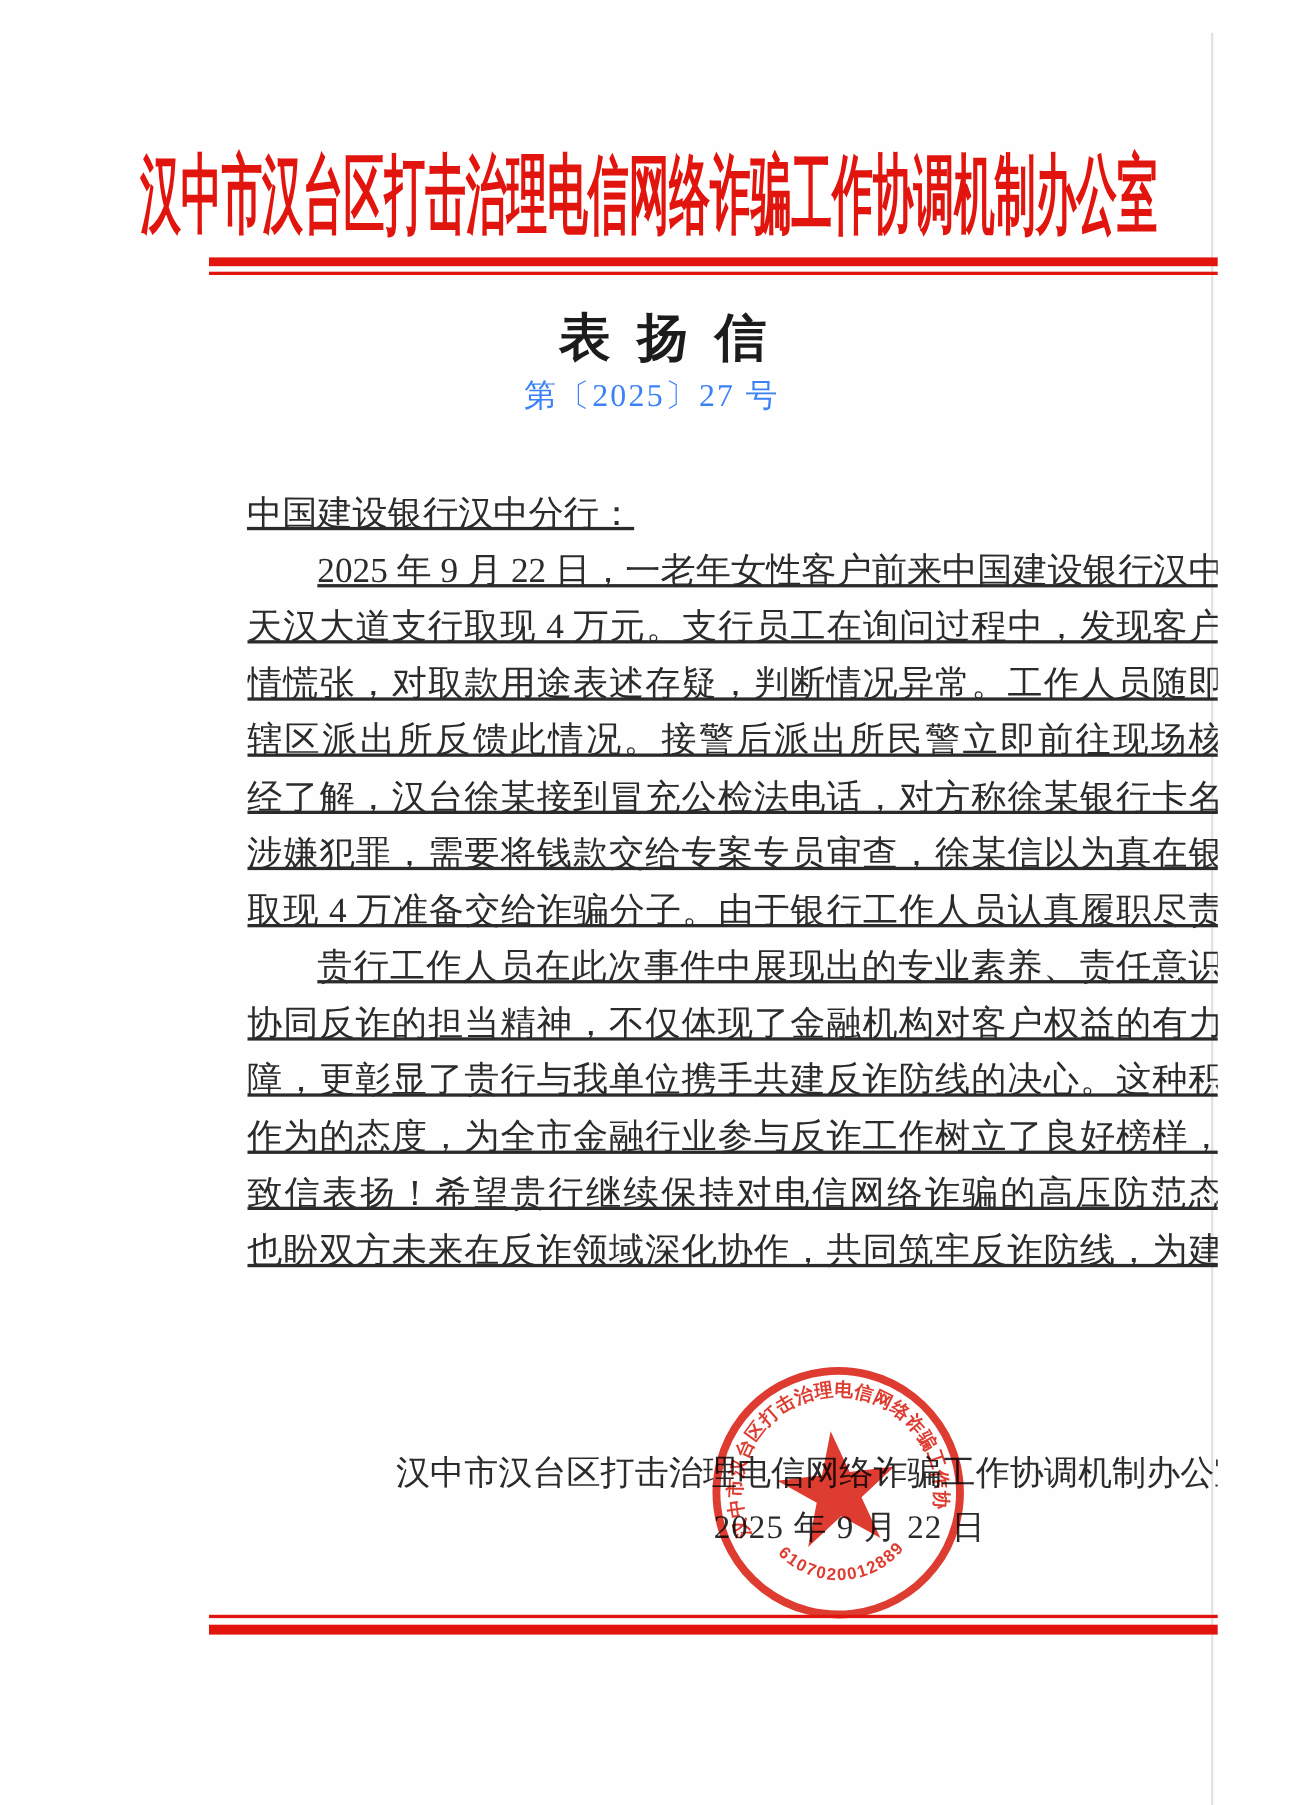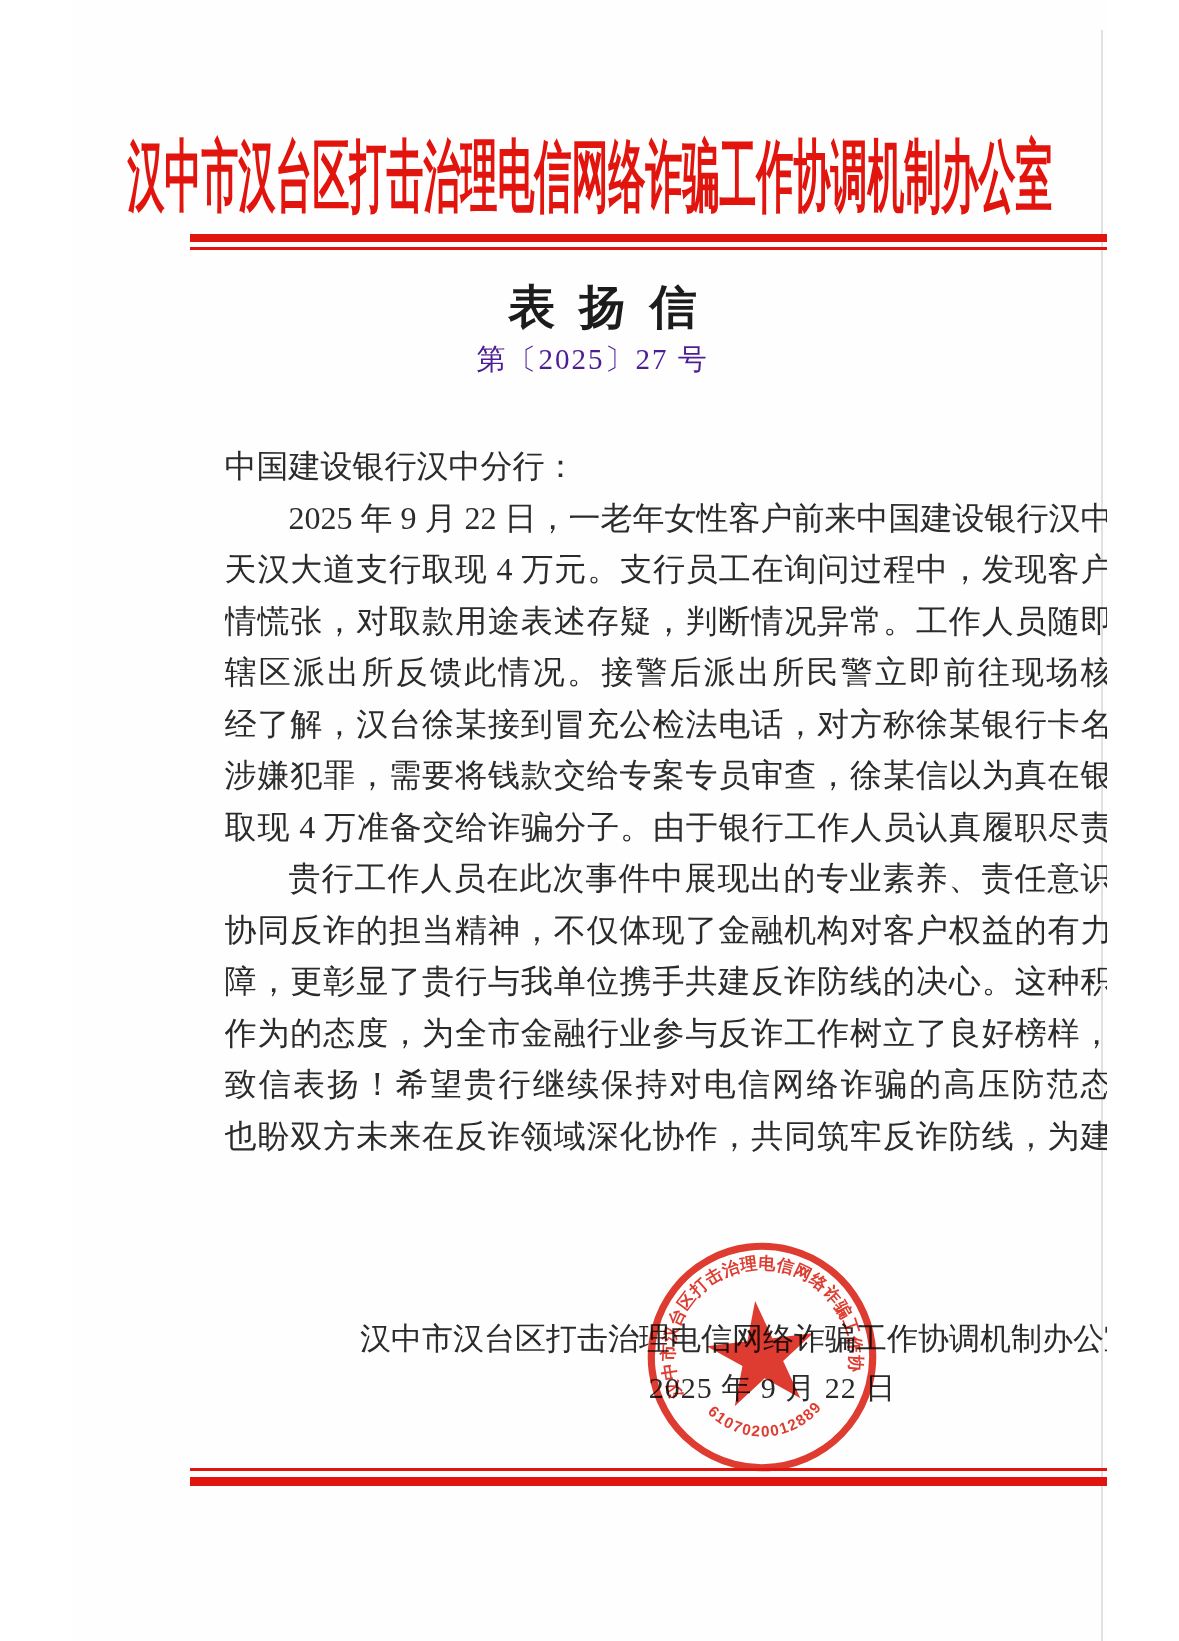--- a/index.html
+++ b/index.html
@@ -45,33 +45,34 @@
   .doc-title {
     position: absolute; top: 276px; left: 0; right: 0;
     text-align: center;
     font-size: 47px; font-weight: bold; color: #1c1c1c;
     letter-spacing: 6px;
     padding-left: 32px;
   }
   .doc-number {
     position: absolute; top: 340px; left: 6px; right: 0;
     text-align: center;
-    font-size: 29px; color: #4c1d95;
+    font-size: 29px; color: #3b82f6;
     letter-spacing: 2px;
   }
   
   .body-text {
     position: absolute; top: 441px; left: 152px; width: 888px;
     color: var(--ink);
     font-size: 32px;
   }
   .body-line {
     height: 51.5px; line-height: 51.5px;
     white-space: nowrap;
     text-align: left;
+    text-decoration: underline;
   }
   .body-line.fill {
     white-space: normal;
     text-align: justify;
     text-align-last: justify;
     overflow: hidden;
   }
   .body-line.indent { text-indent: 64px; }
   
   .signature-org {

